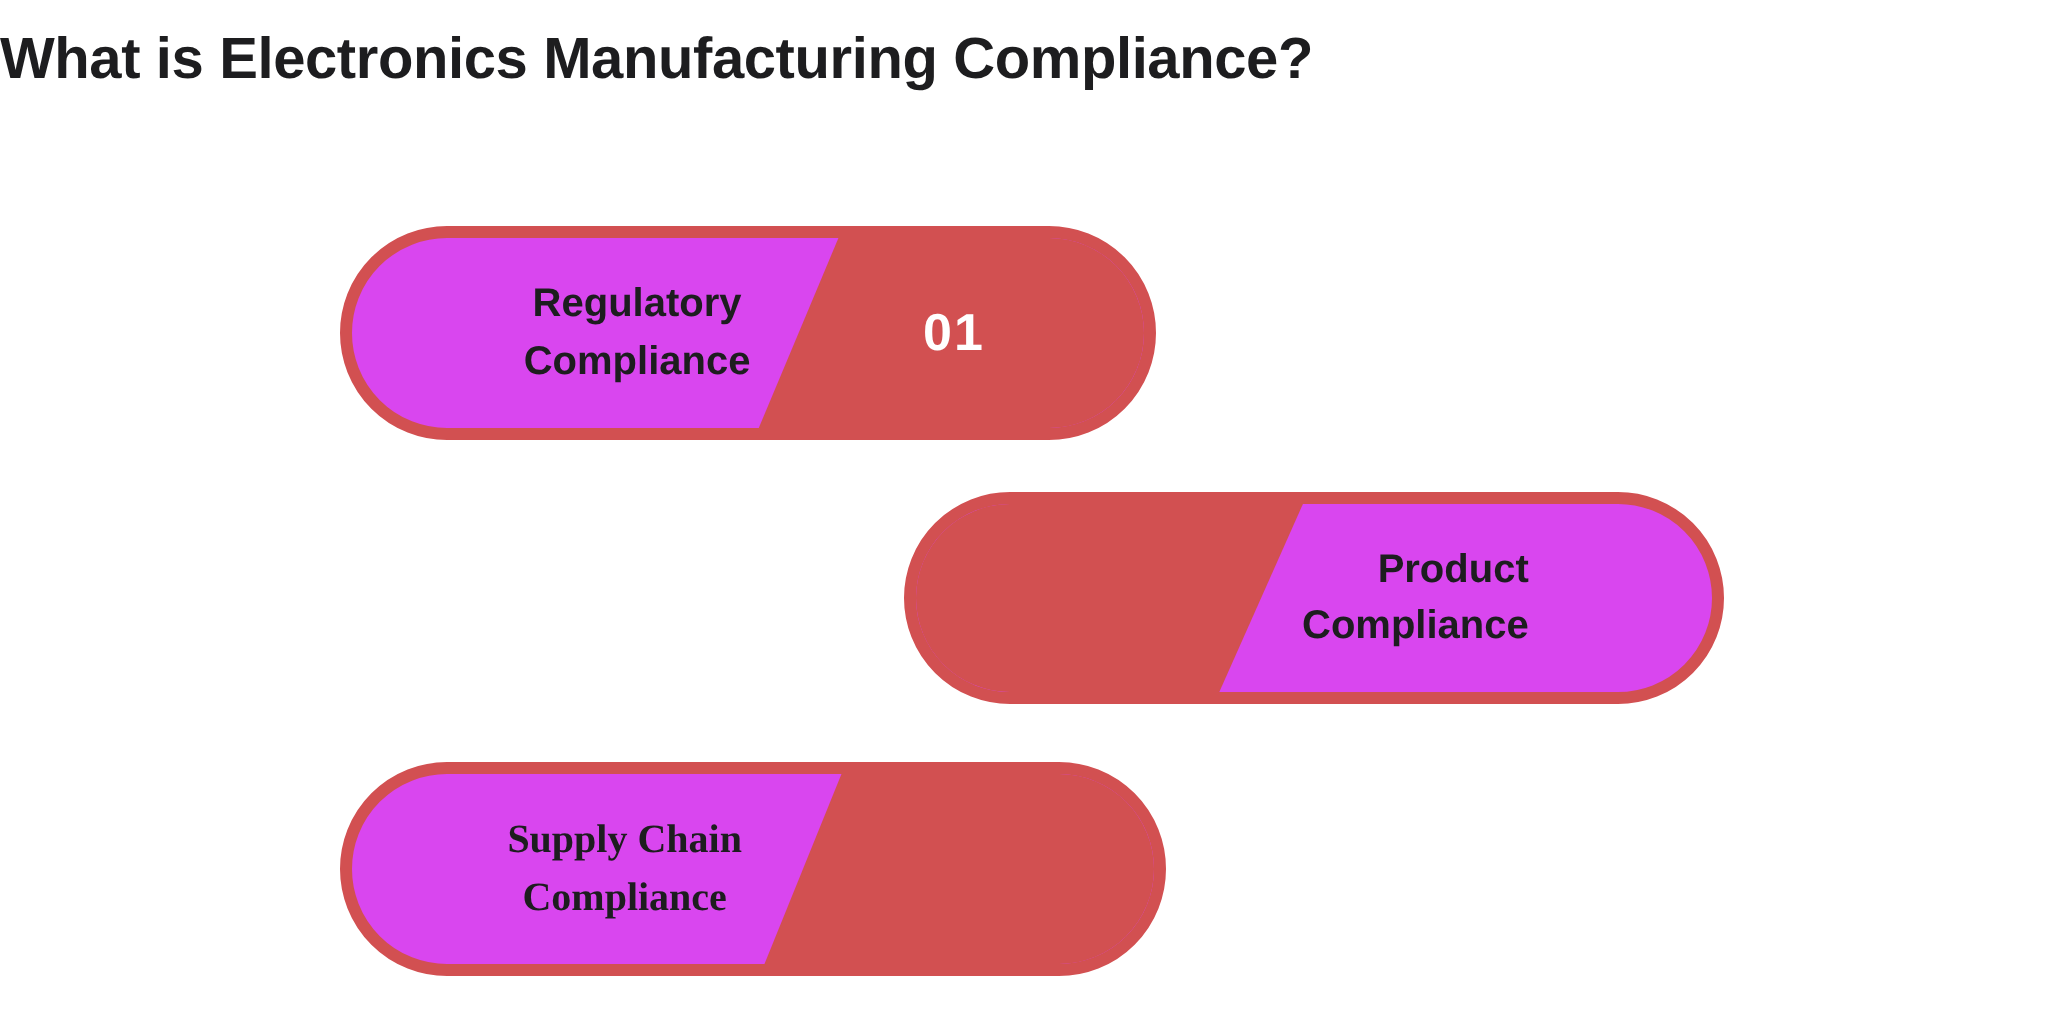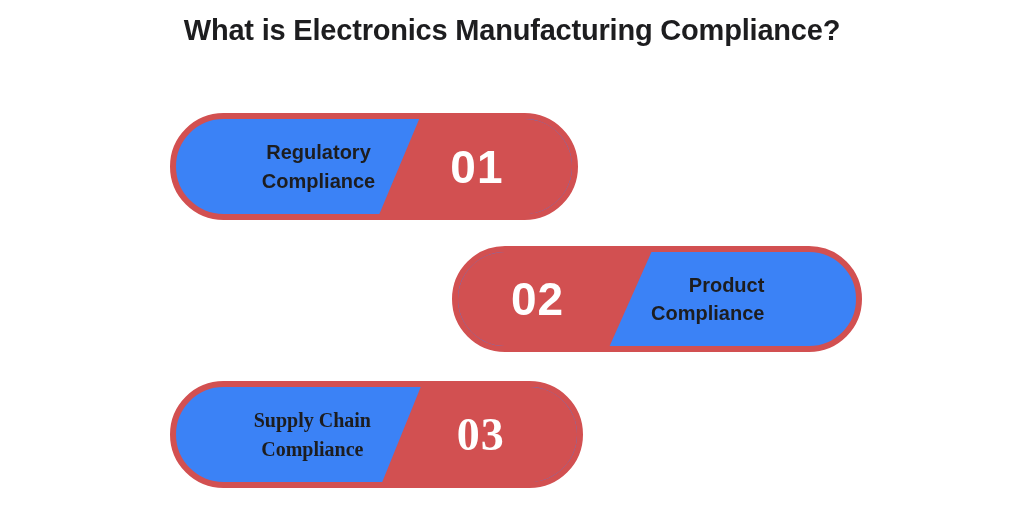--- a/index.html
+++ b/index.html
@@ -11,29 +11,28 @@
   * { box-sizing: border-box; margin: 0; padding: 0; }
   html, body { background: var(--background); }
   body {
     width: 1024px; height: 511px;
     position: relative; overflow: hidden;
     font-family: "Liberation Sans", sans-serif;
   }
   .title {
     position: absolute;
     left: 0; right: 0; top: 14px;
-    text-align: center;
     font-size: 29px;
     font-weight: bold;
     letter-spacing: -0.2px;
     color: var(--text-dark);
   }
   .pill {
     position: absolute;
-    background: #3b82f6;
+    background: #d946ef;
     border: 6px solid var(--accent);
     border-radius: 60px;
     overflow: hidden;
   }
   .pill-1 { left: 170px; top: 113px; width: 408px; height: 107px; }
   .pill-2 { left: 452px; top: 246px; width: 410px; height: 106px; }
   .pill-3 { left: 170px; top: 381px; width: 413px; height: 107px; font-family: Liberation Serif, serif; }
 
   .red-fill {
     position: absolute; inset: -6px;
@@ -55,21 +54,21 @@
     white-space: pre-line;
   }
   .pill-1 .label { left: 10%; width: 52%; justify-content: center; text-align: center; }
   .pill-3 .label { left: 8%;  width: 52%; justify-content: center; text-align: center; }
   .pill-2 .label { left: 48.5%; right: 4%; justify-content: flex-start; text-align: right; }
 
   .number {
     position: absolute; top: 0; bottom: 0;
     z-index: 2;
     display: flex; align-items: center; justify-content: center;
-    font-size: 46px;
+    font-size: 26px;
     font-weight: bold;
     letter-spacing: 1px;
     color: var(--number-text);
     text-align: right;
   }
   .pill-1 .number { left: 56%; width: 40%; }
   .pill-3 .number { left: 56%; width: 40%; }
   .pill-2 .number { left: 0; width: 40%; }
 </style>
 </head>
@@ -79,23 +78,21 @@
 
 <div class="pill pill-1">
   <div class="red-fill"></div>
   <div class="label">Regulatory
 Compliance</div>
   <div class="number">01</div>
 </div>
 
 <div class="pill pill-2">
   <div class="red-fill"></div>
-  <div class="number">02</div>
   <div class="label">Product
 Compliance</div>
 </div>
 
 <div class="pill pill-3">
   <div class="red-fill"></div>
   <div class="label">Supply Chain
 Compliance</div>
-  <div class="number">03</div>
 </div>
 
 </body></html>

